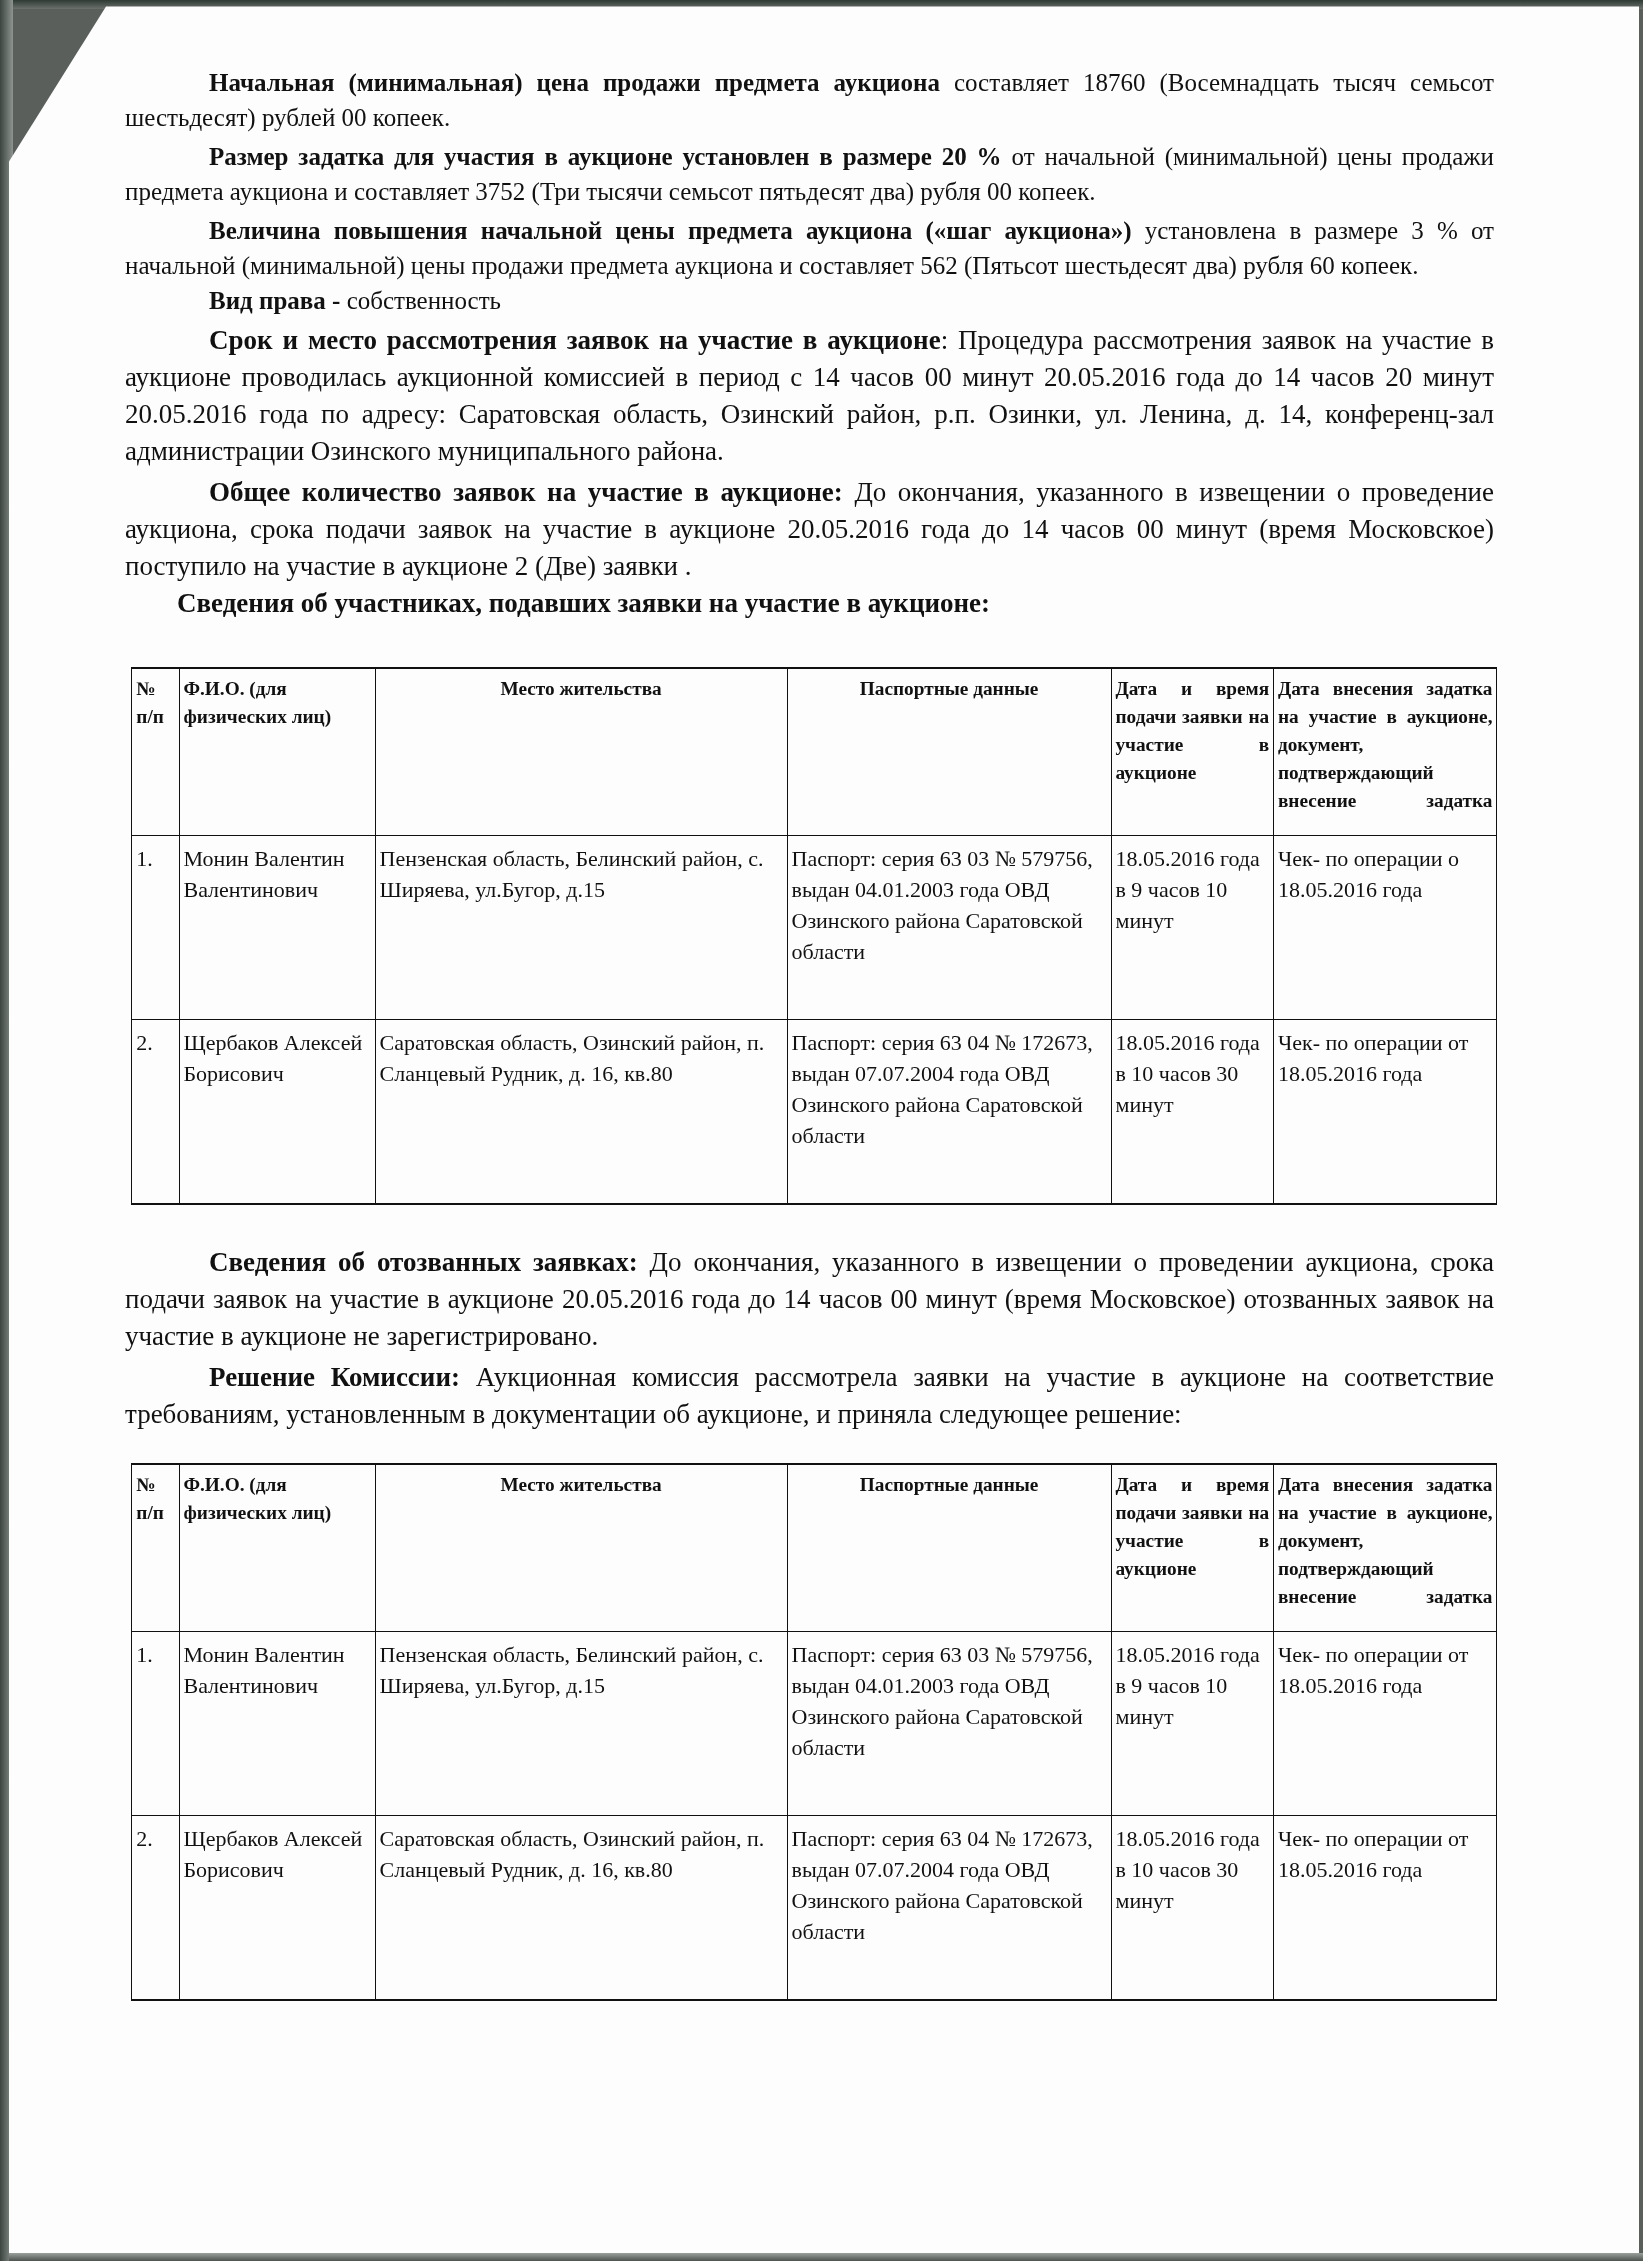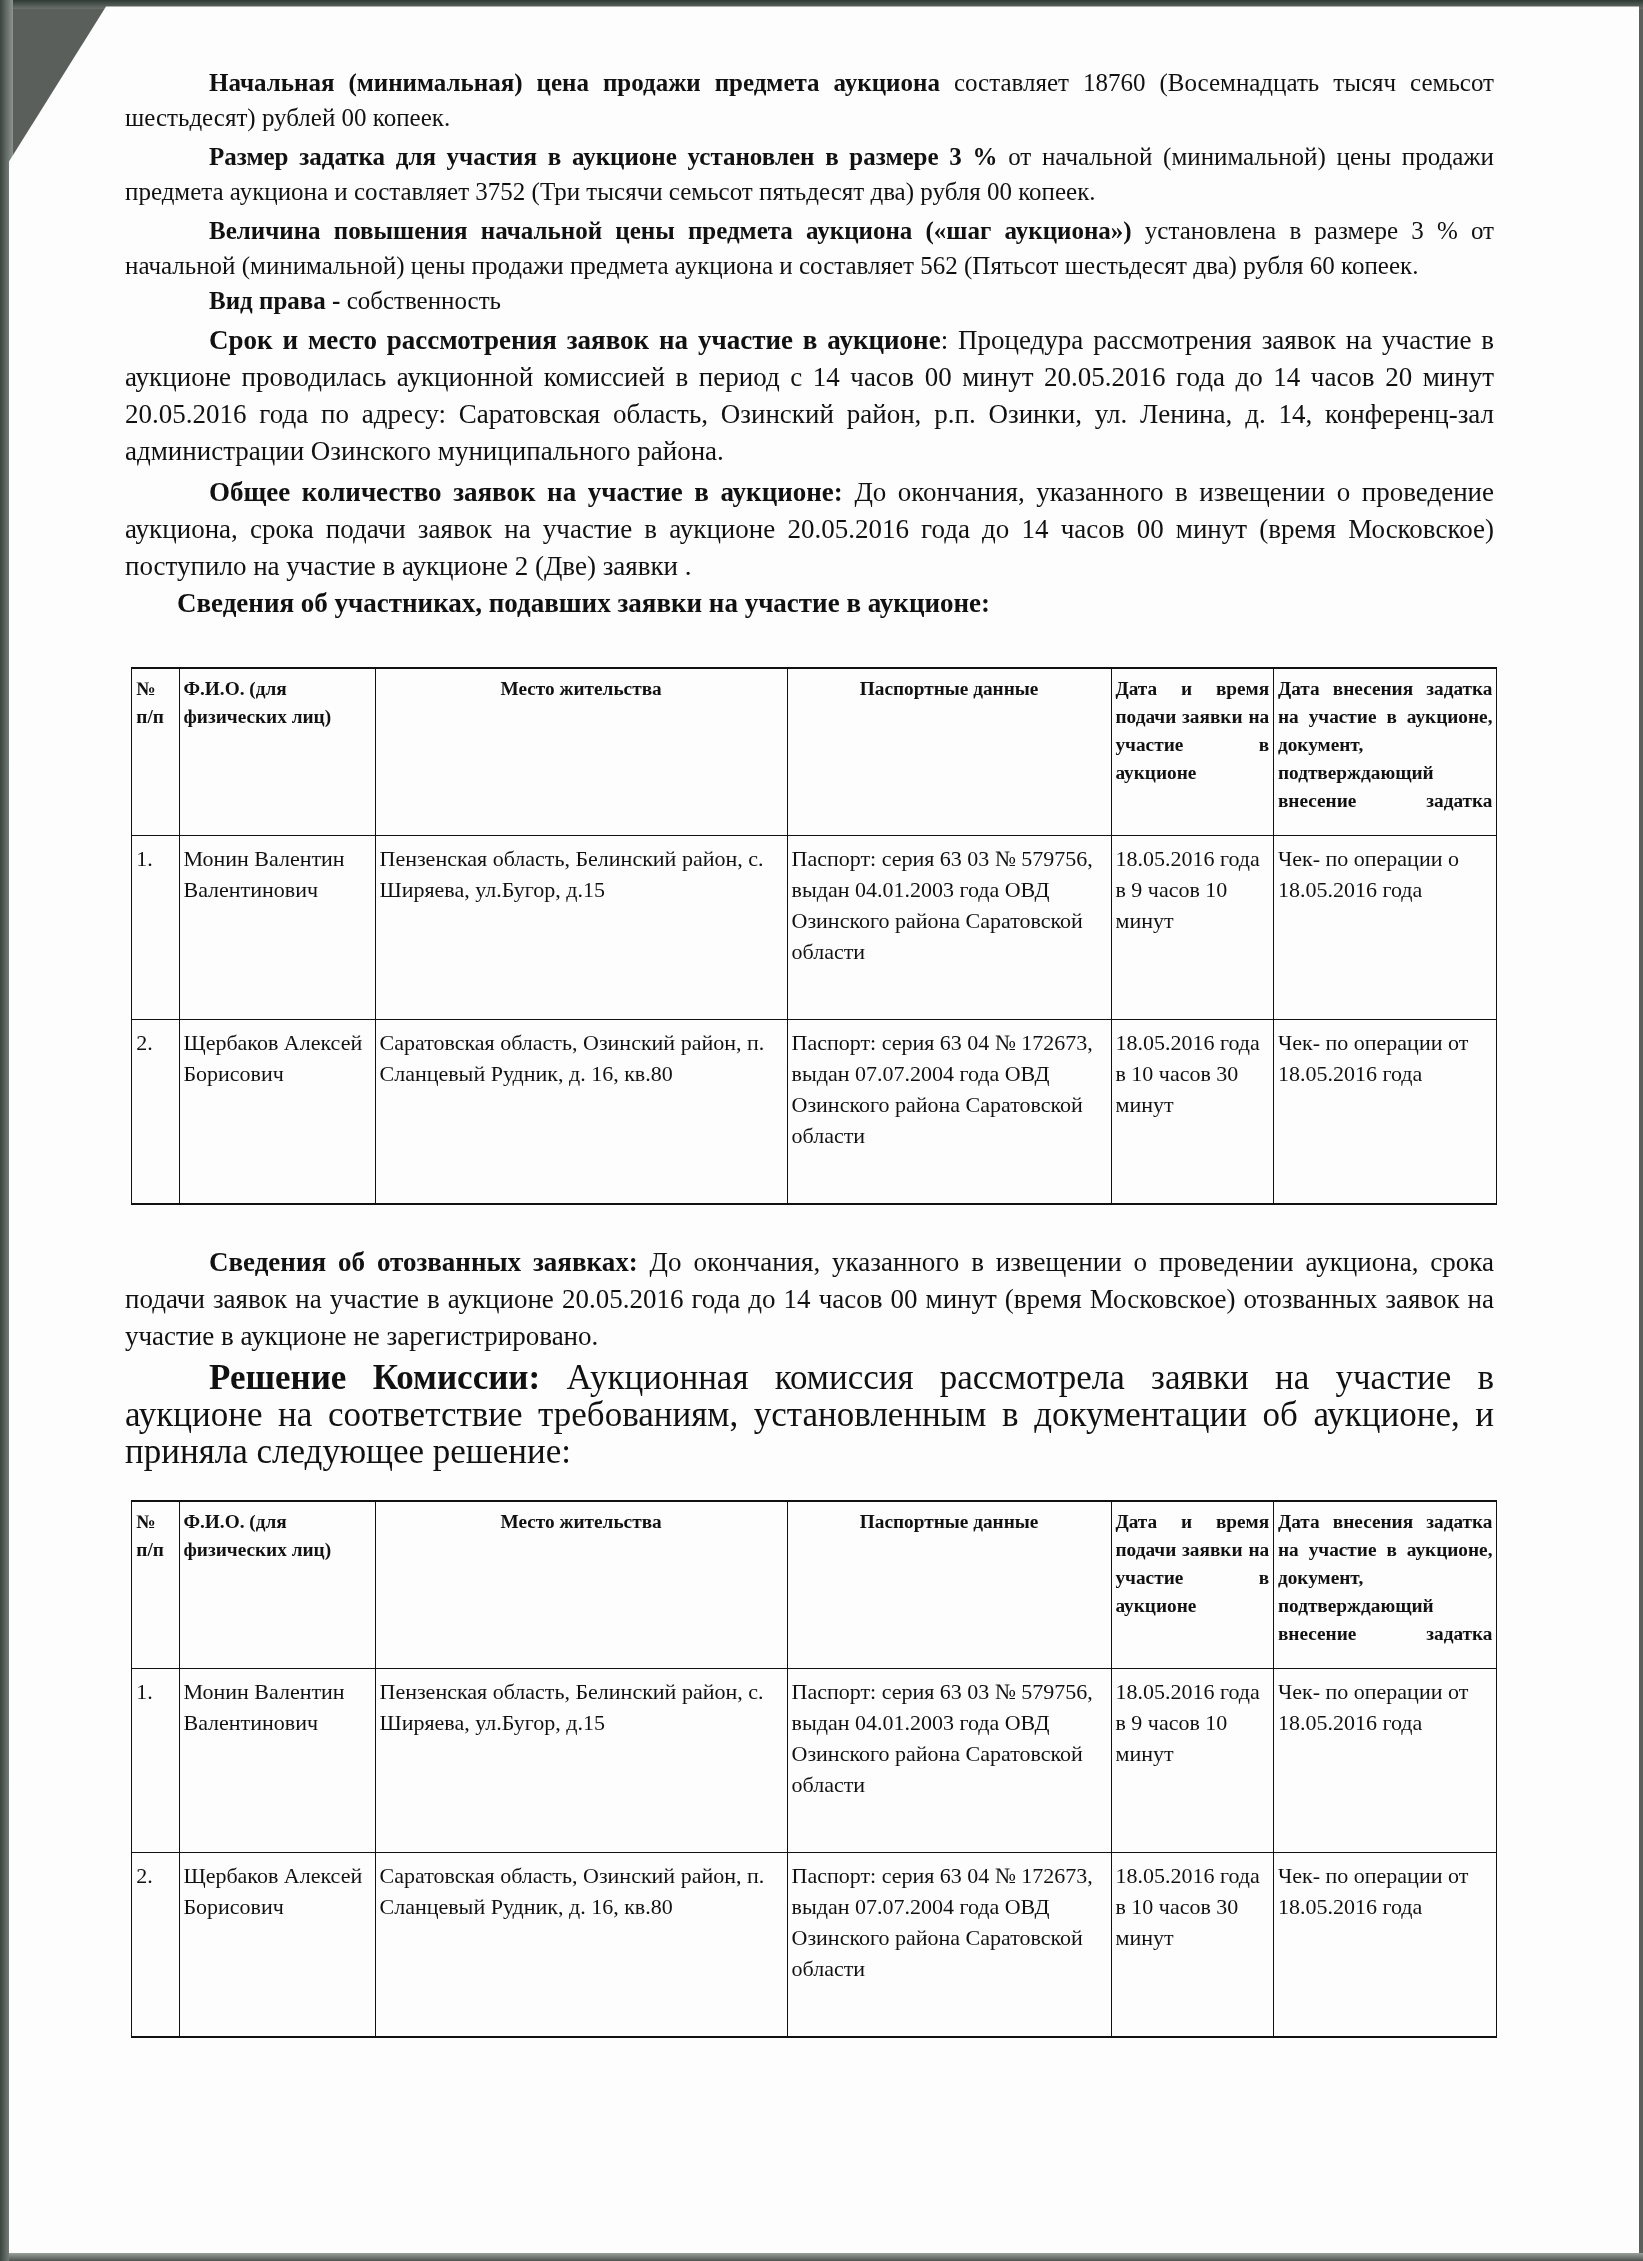--- a/index.html
+++ b/index.html
@@ -58,21 +58,21 @@
 <body>
 
 <div class="scan-edge-top"></div>
 <div class="scan-edge-left"></div>
 
 <div class="page">
   <div class="content">
 
     <p class="indent"><span class="b">Начальная (минимальная) цена продажи предмета аукциона</span><span> составляет 18760 (Восемнадцать тысяч семьсот шестьдесят) рублей 00 копеек.</span></p>
     <div class="gap-sm"></div>
-    <p class="indent"><span class="b">Размер задатка для участия в аукционе установлен в размере 3 %</span><span> от начальной (минимальной) цены продажи предмета аукциона и составляет 3752 (Три тысячи семьсот пятьдесят два) рубля 00 копеек.</span></p>
+    <p class="indent"><span class="b">Размер задатка для участия в аукционе установлен в размере 20 %</span><span> от начальной (минимальной) цены продажи предмета аукциона и составляет 3752 (Три тысячи семьсот пятьдесят два) рубля 00 копеек.</span></p>
     <div class="gap-sm"></div>
     <p class="indent"><span class="b">Величина повышения начальной цены предмета аукциона («шаг аукциона»)</span><span> установлена в размере 3 % от начальной (минимальной) цены продажи предмета аукциона и составляет 562 (Пятьсот шестьдесят два) рубля 60 копеек.</span></p>
     <p class="indent"><span class="b">Вид права -</span><span> собственность</span></p>
     <div class="gap-sm"></div>
     <p class="indent" style="font-size:27px;line-height:37px"><span class="b">Срок и место рассмотрения заявок на участие в аукционе</span><span>: Процедура рассмотрения заявок на участие в аукционе проводилась аукционной комиссией в период с 14 часов 00 минут 20.05.2016 года до 14 часов 20 минут 20.05.2016 года по адресу: Саратовская область, Озинский район, р.п. Озинки, ул. Ленина, д. 14, конференц-зал администрации Озинского муниципального района.</span></p>
     <div class="gap-sm"></div>
     <p class="indent" style="font-size:27px;line-height:37px"><span class="b">Общее количество заявок на участие в аукционе:</span><span> До окончания, указанного в извещении о проведение аукциона, срока подачи заявок на участие в аукционе 20.05.2016 года до 14 часов 00 минут (время Московское) поступило на участие в аукционе 2 (Две) заявки .</span></p>
     <p class="b" style="font-size:27px;line-height:37px;padding-left:52px">Сведения об участниках, подавших заявки на участие в аукционе:</p>
 
     <div class="tbl-wrap">
@@ -112,21 +112,21 @@
             <td>18.05.2016 года в 10 часов 30 минут</td>
             <td>Чек- по операции от 18.05.2016 года</td>
           </tr>
         </tbody>
       </table>
     </div>
 
     <div style="height:39px"></div>
     <p class="indent" style="font-size:27px;line-height:37px"><span class="b">Сведения об отозванных заявках:</span><span> До окончания, указанного в извещении о проведении аукциона, срока подачи заявок на участие в аукционе 20.05.2016 года до 14 часов 00 минут (время Московское) отозванных заявок на участие в аукционе не зарегистрировано.</span></p>
     <div class="gap-sm"></div>
-    <p class="indent" style="font-size:35px;line-height:37px"><span class="b">Решение Комиссии:</span><span> Аукционная комиссия рассмотрела заявки на участие в аукционе на соответствие требованиям, установленным в документации об аукционе, и приняла следующее решение:</span></p>
+    <p class="indent" style="font-size:27px;line-height:37px"><span class="b">Решение Комиссии:</span><span> Аукционная комиссия рассмотрела заявки на участие в аукционе на соответствие требованиям, установленным в документации об аукционе, и приняла следующее решение:</span></p>
     <div class="gap-sm"></div>
 
     <div class="tbl-wrap tbl2">
       <table>
         <colgroup>
             <col class="c1">
             <col class="c2">
             <col class="c3">
             <col class="c4">
             <col class="c5">

